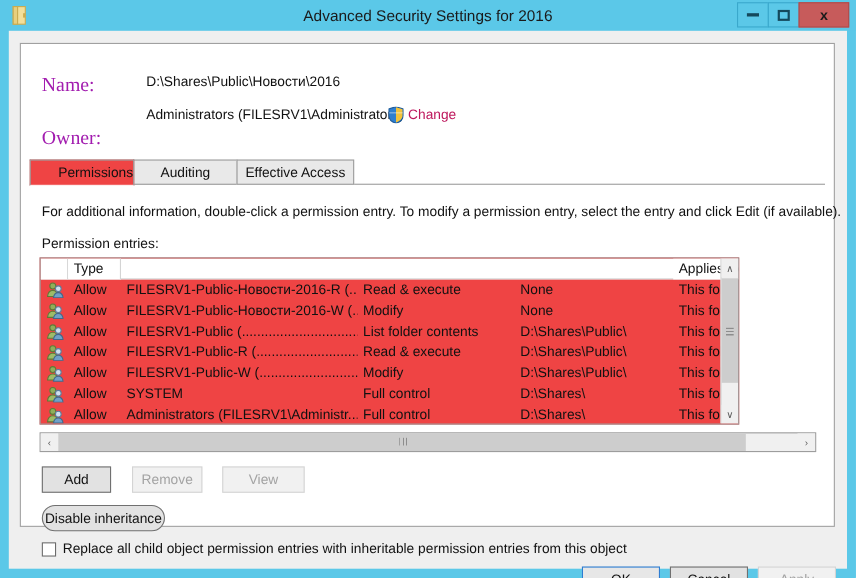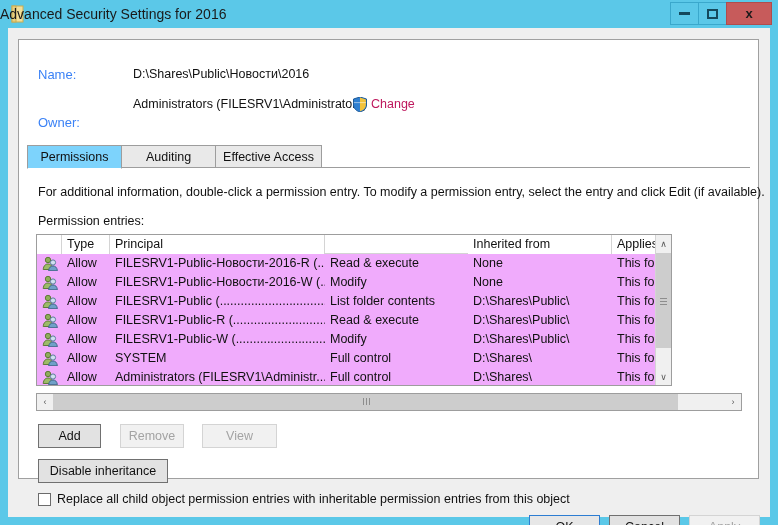--- a/index.html
+++ b/index.html
@@ -24,20 +24,21 @@
     background: #5bc8e8;
   }
   .title-icon {
     position: absolute; left: 10px; top: 5px;
     width: 16px; height: 18px;
   }
   .title-text {
     position: absolute; left: 0; top: 0;
     width: 778px; height: 28px;
     line-height: 28px;
+    text-align: center;
     font-size: 14px;
     color: #1a1a1a;
     font-family: "Liberation Sans", sans-serif;
   }
   .win-btns {
     position: absolute; right: 6px; top: 2px;
     height: 24px; display: flex;
   }
   .win-btn {
     width: 29px; height: 23px;
@@ -68,21 +69,21 @@
   .panel {
     position: absolute;
     left: 10px; top: 11px;
     width: 741px; height: 440px;
     background: #ffffff;
     border: 1px solid #a0a0a0;
   }
 
   .field-label {
     position: absolute;
-    font-size: 13px; color: #3b82f6;
+    font-size: 18px; color: #a21caf; font-family: Liberation Serif, serif;
   }
   .field-value {
     position: absolute;
     font-size: 12.5px; color: #111;
     white-space: nowrap;
   }
   .change-link {
     position: absolute;
     font-size: 12.5px; color: #be185d;
     text-decoration: none;
@@ -111,45 +112,46 @@
     height: 23px;
     line-height: 22px;
     text-align: center;
     font-size: 12.5px;
     color: #111;
     background: #e9e9e9;
     border: 1px solid #9d9d9d;
     cursor: default;
   }
   .tab.active {
-    background: #7dd3fc;
+    background: #ef4444;
     height: 24px;
     border-bottom: 1px solid #ffffff;
     z-index: 3;
+    text-align: right;
   }
 
   .info-text {
     position: absolute;
     left: 19px; top: 145px;
     font-size: 12.5px; color: #111;
     white-space: nowrap;
   }
   .entries-label {
     position: absolute;
     left: 19px; top: 174px;
     font-size: 12.5px; color: #111;
   }
 
   
   .listview {
     position: absolute;
     left: 17px; top: 194px;
     width: 636px; height: 152px;
     border: 1px solid #9d9d9d;
-    background: #f0abfc;
+    background: #ef4444;
     overflow: hidden;
   }
   .lv-header {
     position: absolute; left: 0; top: 0;
     width: 706px; height: 19px;
     background: #ffffff;
     border-bottom: 1px solid #d4d4d4;
   }
   .lv-th {
     position: absolute; top: 0;
@@ -336,22 +338,20 @@
       </div>
 
       <div class="info-text">For additional information, double-click a permission entry. To modify a permission entry, select the entry and click Edit (if available).</div>
       <div class="entries-label">Permission entries:</div>
 
       <div class="listview">
 
         <div class="lv-header">
           <div class="lv-th" style="left:0px; width:25px;"></div>
           <div class="lv-th" style="left:25px; width:48px;">Type</div>
-          <div class="lv-th" style="left:73px; width:215px;">Principal</div>
-          <div class="lv-th" style="left:431px; width:144px;">Inherited from</div>
           <div class="lv-th" style="left:575px; width:115px; border-right:none;">Applies to</div>
         </div>
 
         <div class="lv-rows" id="rows-host">
             <div class="lv-row">
               <span class="users-icon"><svg width="16" height="15" viewBox="0 0 16 15">
                   <circle cx="6" cy="4" r="2.7" fill="#8fae5a" stroke="#5f7a36"></circle>
                   <path d="M1.2 13.5 C1.6 9.6 3.6 8 6 8 C8.4 8 10.4 9.6 10.8 13.5 Z" fill="#9dbb68" stroke="#5f7a36"></path>
                   <circle cx="11" cy="6.5" r="2.6" fill="#cfe0ef" stroke="#5d7d9b"></circle>
                   <path d="M6.6 14.7 C7 11.3 8.8 10 11 10 C13.2 10 15 11.3 15.4 14.7 Z" fill="#6fa0c8" stroke="#42688a"></path>
@@ -452,21 +452,21 @@
       <div class="hscroll-wrap">
         <div class="hs-arrow" style="left:0px;">‹</div>
         <div class="hthumb" style="width:625px;"></div>
         <div class="hs-arrow" style="right:0px;">›</div>
       </div>
 
       <button class="btn strong" style="left:19px; top:384px; width:63px;">Add</button>
       <button class="btn disabled" style="left:101px; top:384px; width:64px;">Remove</button>
       <button class="btn disabled" style="left:183px; top:384px; width:75px;">View</button>
 
-      <button class="btn strong" style="left:19px; top:419px; width:130px;">Disable inheritance</button>
+      <button class="btn strong" style="left:19px; top:419px; width:112px;border-radius:12px;">Disable inheritance</button>
 
       <div class="checkrow">
         <span class="checkbox"></span>
         <span class="check-label">Replace all child object permission entries with inheritable permission entries from this object</span>
       </div>
     </div>
 
     <button class="btn default footer-btn" style="left:521px; width:71px;">OK</button>
     <button class="btn strong footer-btn" style="left:601px; width:71px;">Cancel</button>
     <button class="btn disabled footer-btn" style="left:681px; width:71px;">Apply</button>

